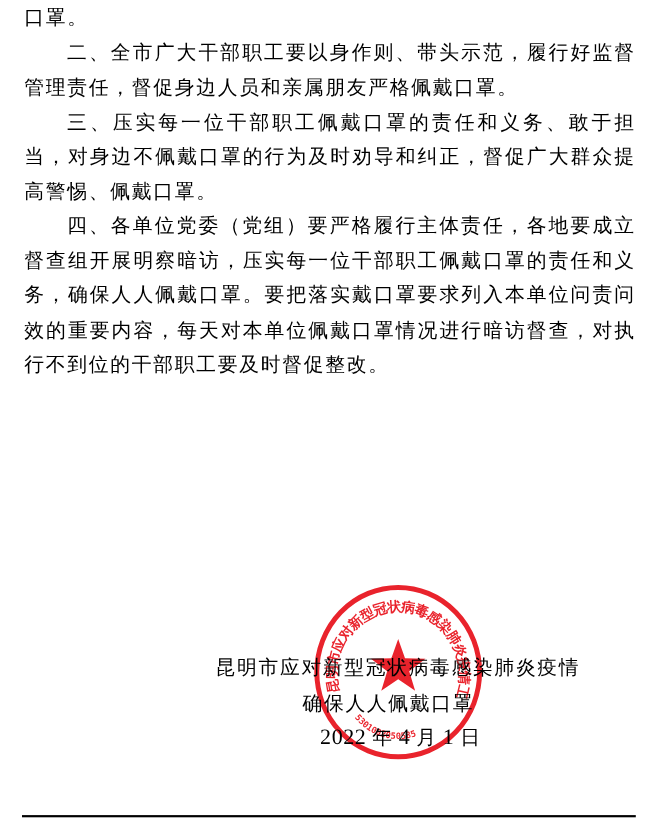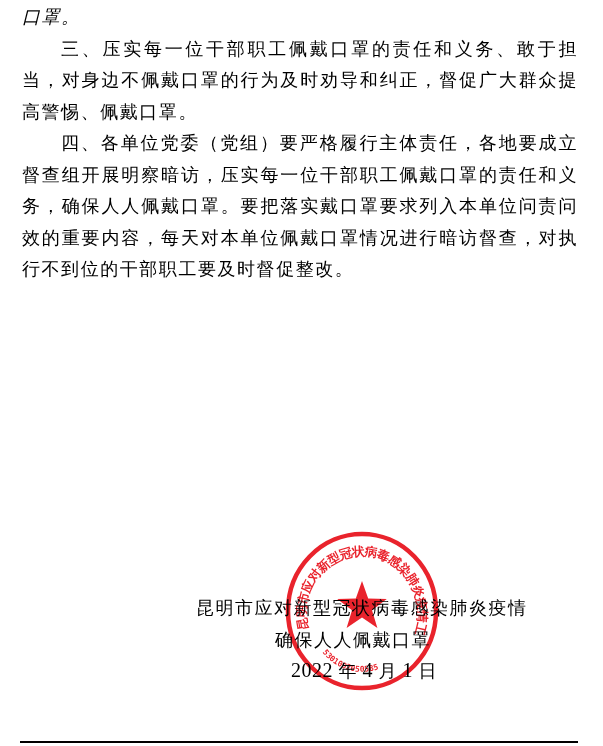--- a/index.html
+++ b/index.html
@@ -29,21 +29,20 @@
       text-align: justify;
       text-justify: inter-character;
       word-break: break-all;
       white-space: normal;
     }
     .para.indent {
       text-indent: 39px;
     }
     .para.first {
       margin-top: 1px;
-      font-style: italic;
     }
     .signature {
       position: absolute;
       left: 0;
       top: 0;
       width: 603px;
       height: 746px;
       pointer-events: none;
     }
     .sig-line {
@@ -81,20 +80,21 @@
       width: 558px;
       height: 2px;
       background: #000000;
     }
   </style>
 </head>
 <body>
 
 <div class="doc">
   <p class="para first">口罩。</p>
+  <p class="para indent">二、全市广大干部职工要以身作则、带头示范，履行好监督管理责任，督促身边人员和亲属朋友严格佩戴口罩。</p>
   <p class="para indent">三、压实每一位干部职工佩戴口罩的责任和义务、敢于担当，对身边不佩戴口罩的行为及时劝导和纠正，督促广大群众提高警惕、佩戴口罩。</p>
   <p class="para indent">四、各单位党委（党组）要严格履行主体责任，各地要成立督查组开展明察暗访，压实每一位干部职工佩戴口罩的责任和义务，确保人人佩戴口罩。要把落实戴口罩要求列入本单位问责问效的重要内容，每天对本单位佩戴口罩情况进行暗访督查，对执行不到位的干部职工要及时督促整改。</p>
 </div>
 
 <div class="signature">
   <div class="sig-line sig-org1">昆明市应对新型冠状病毒感染肺炎疫情</div>
   <div class="sig-line sig-org2">确保人人佩戴口罩</div>
   <div class="sig-line sig-date">
     <span>2022</span>
     <span class="cjk">年</span>

